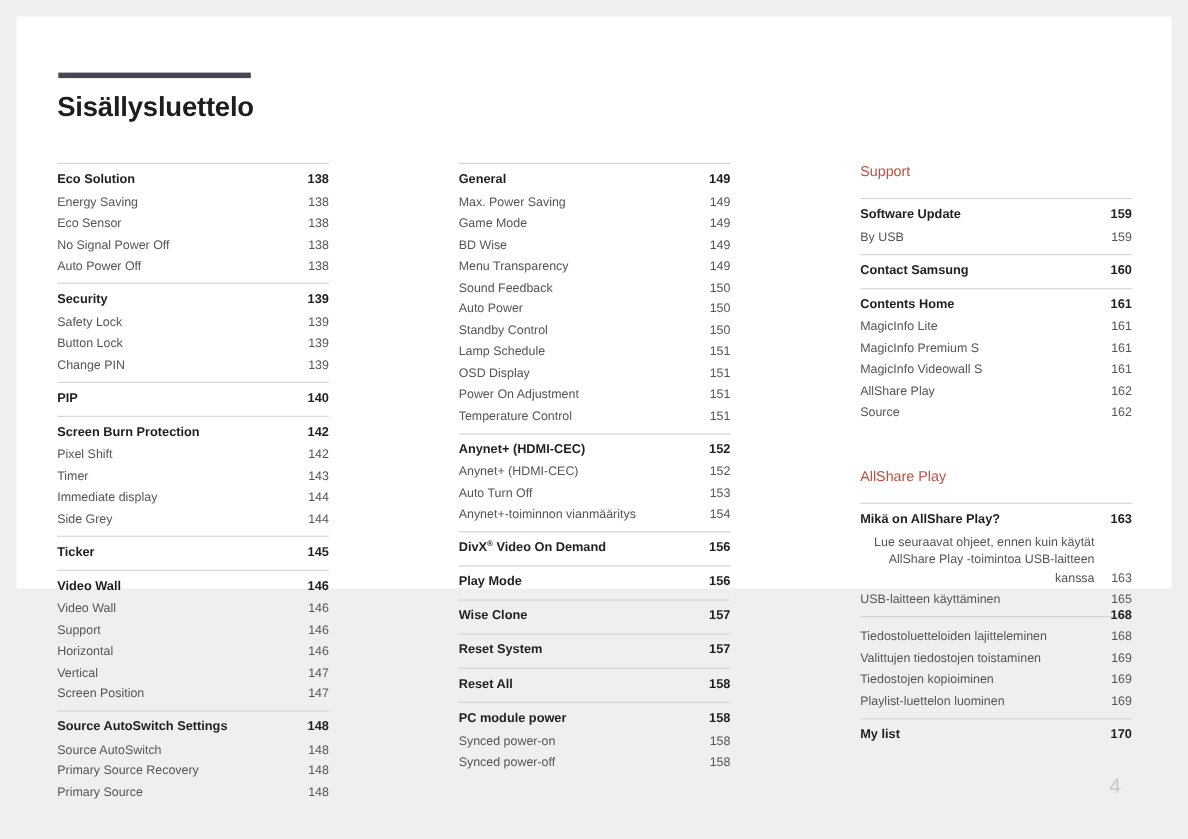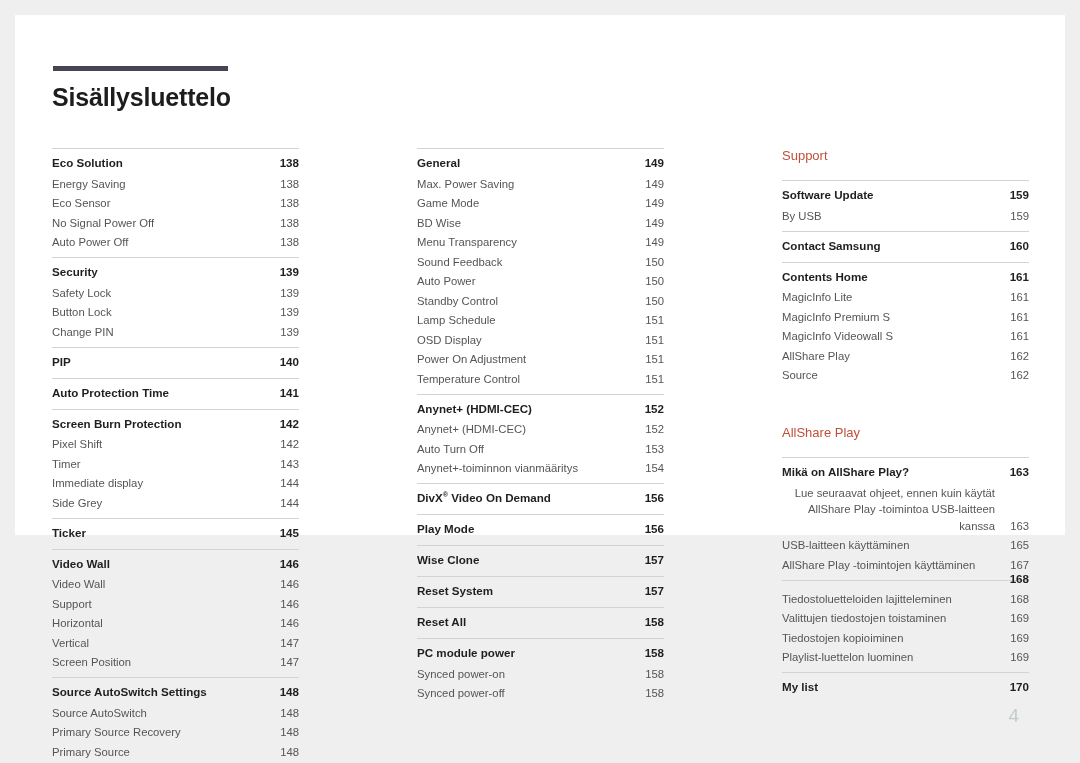--- a/index.html
+++ b/index.html
@@ -181,26 +181,20 @@
           </div>
         </div>
         <div class="group">
           <div class="row head">
             <span class="label">PIP</span>
             <span class="num">140</span>
           </div>
         </div>
         <div class="group">
           <div class="row head">
-            <span class="label">Auto Protection Time</span>
-            <span class="num">141</span>
-          </div>
-        </div>
-        <div class="group">
-          <div class="row head">
             <span class="label">Screen Burn Protection</span>
             <span class="num">142</span>
           </div>
           <div class="row">
             <span class="label">Pixel Shift</span>
             <span class="num">142</span>
           </div>
           <div class="row">
             <span class="label">Timer</span>
             <span class="num">143</span>
@@ -431,24 +425,20 @@
             <span class="num">163</span>
           </div>
           <div class="row wrap">
             <span class="label">Lue seuraavat ohjeet, ennen kuin käytät AllShare Play -toimintoa USB-laitteen kanssa</span>
             <span class="num">163</span>
           </div>
           <div class="row">
             <span class="label">USB-laitteen käyttäminen</span>
             <span class="num">165</span>
           </div>
-          <div class="row">
-            <span class="label">AllShare Play -toimintojen käyttäminen</span>
-            <span class="num">167</span>
-          </div>
         </div>
         <div class="group">
           <div class="row head wrap">
             <span class="num">168</span>
           </div>
           <div class="row">
             <span class="label">Tiedostoluetteloiden lajitteleminen</span>
             <span class="num">168</span>
           </div>
           <div class="row">

